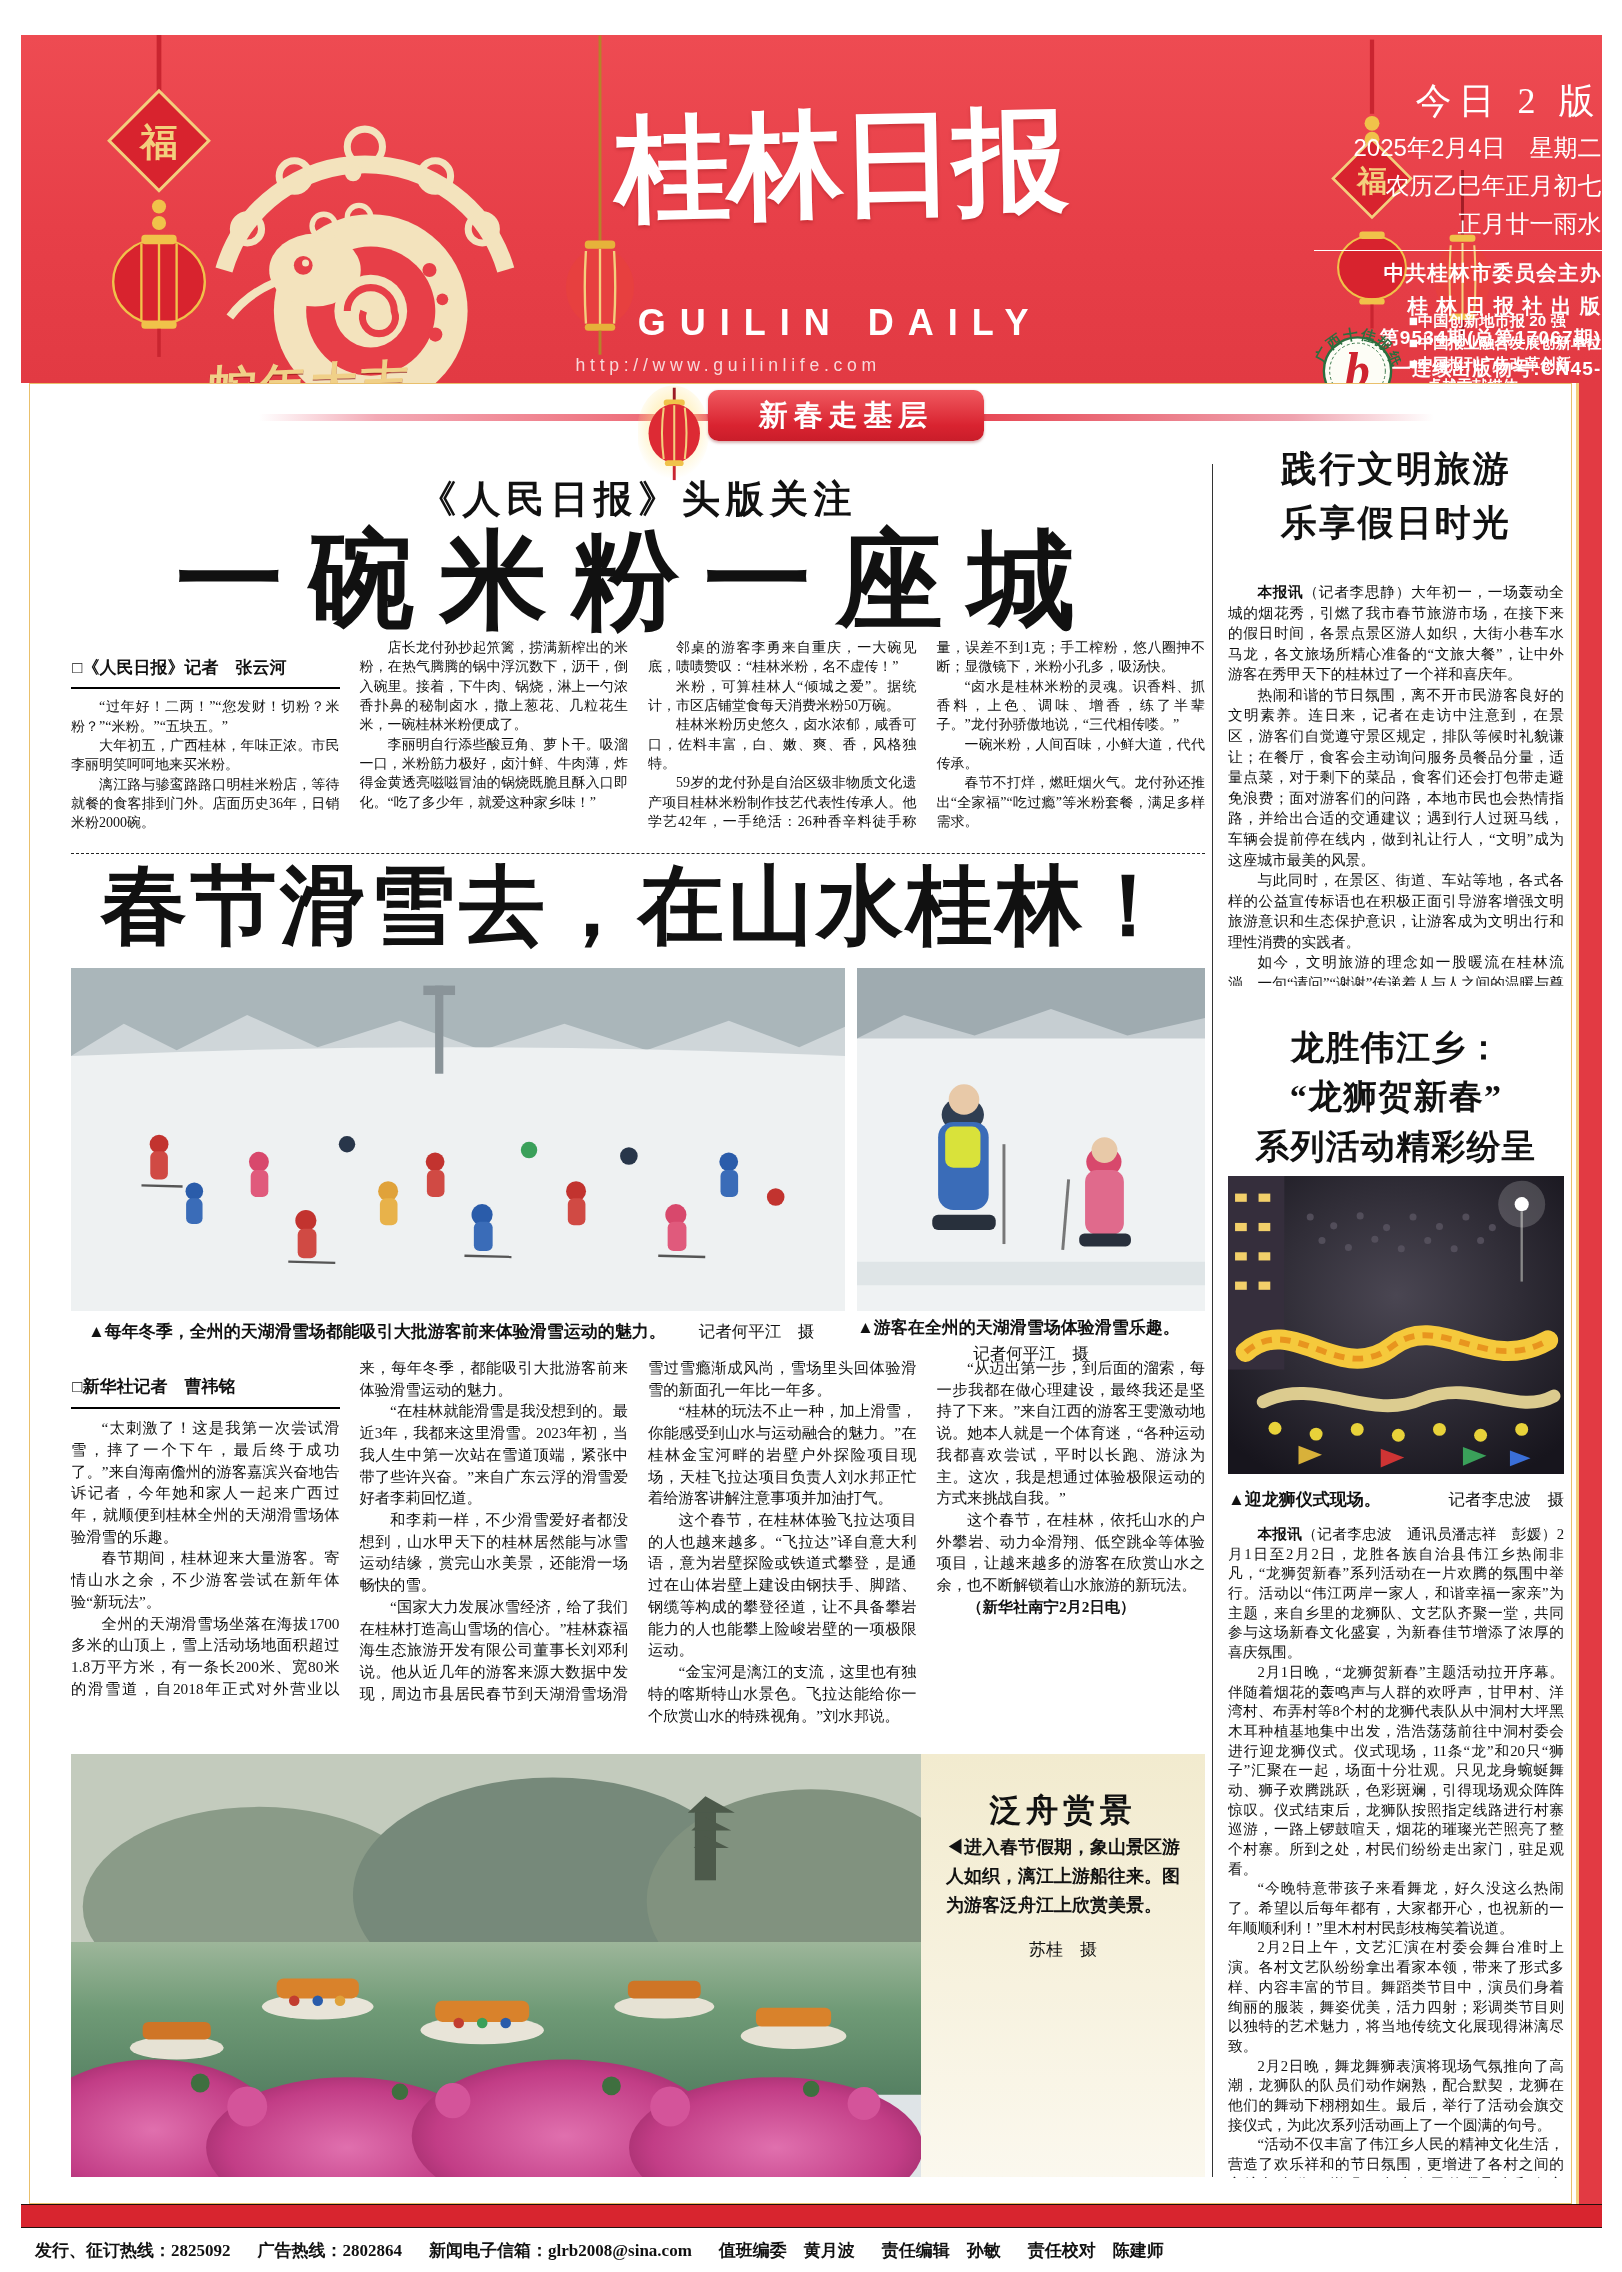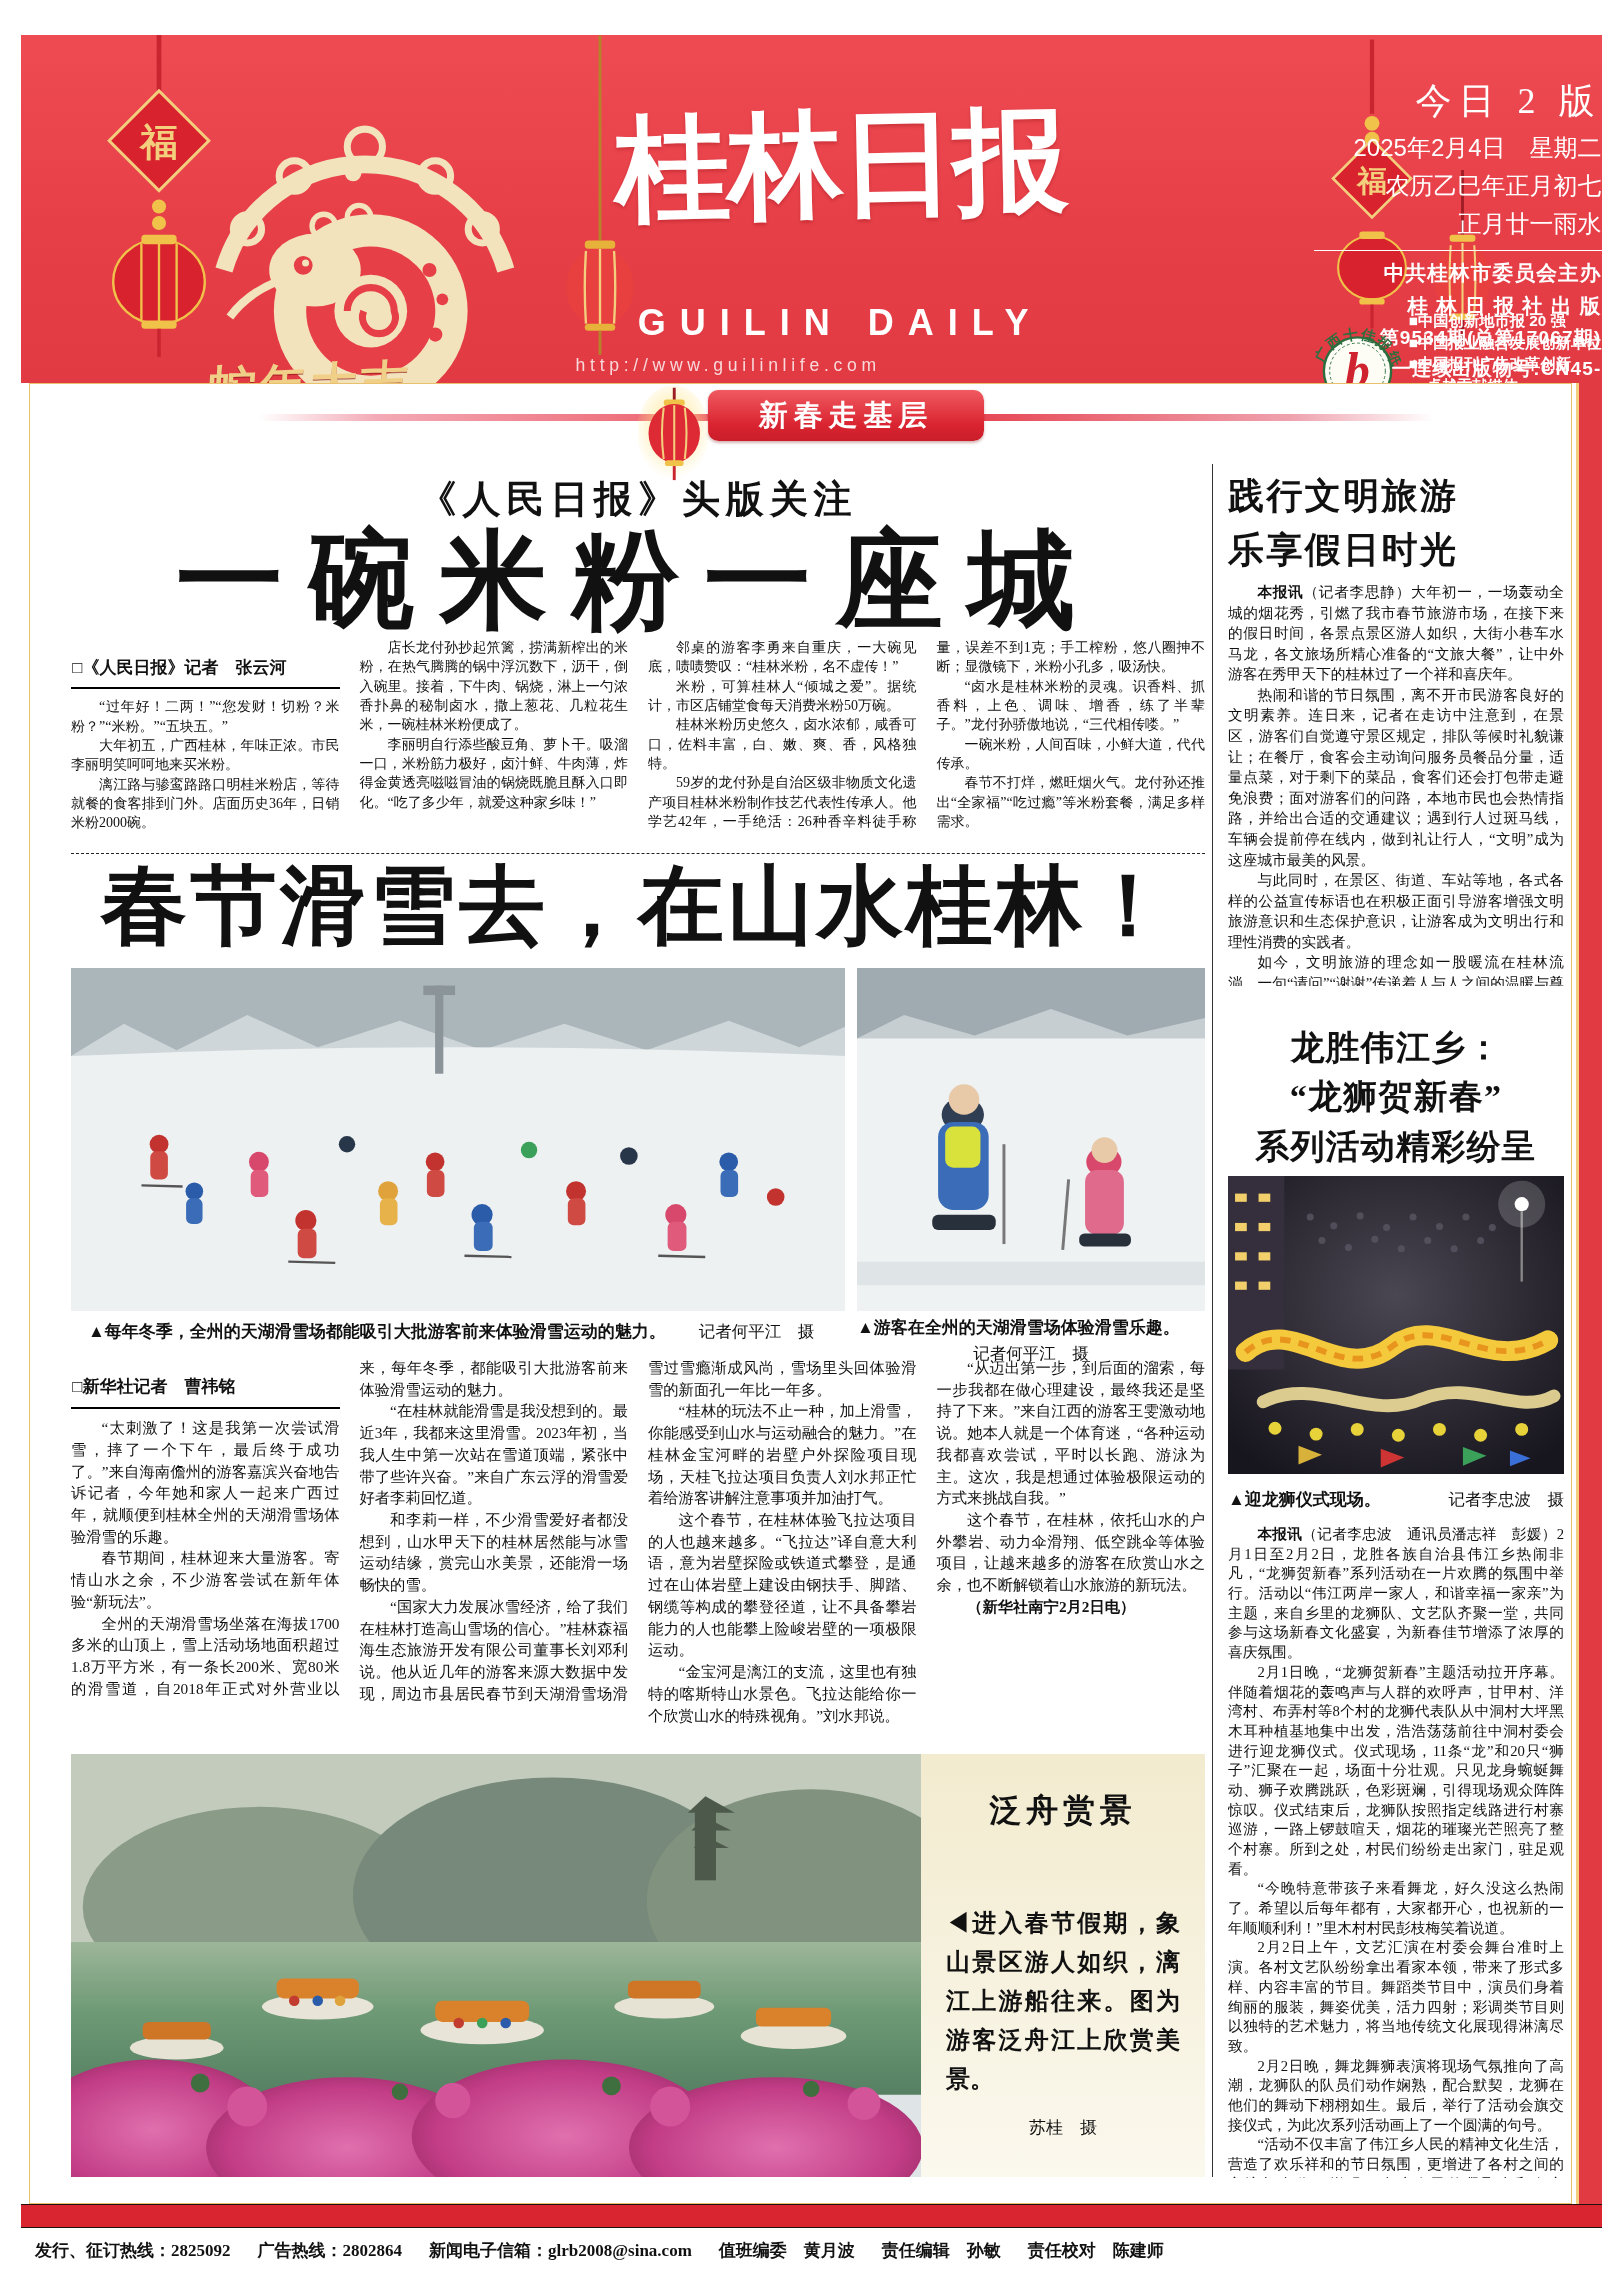--- a/index.html
+++ b/index.html
@@ -52,26 +52,26 @@
   .cap-left{left:88px;top:1320px;width:752px;}
   .cap-left .credit{margin-left:33px;}
   .cap-right{left:857px;top:1316px;width:348px;}
   .cap-right .credit{display:block;text-align:center;margin-top:3.5px;}
   .ski-text{left:71px;top:1357px;width:1134px;height:377px;column-count:4;font-size:15.3px;line-height:1.42;}
 
   
   .boat-photo{left:71px;top:1754px;width:850px;height:423px;}
   .boat-box{left:921px;top:1754px;width:284px;height:423px;background:linear-gradient(180deg,#f2ebcf 0%,#f7f2df 55%,#fbf8ee 100%);box-sizing:border-box;padding:35px 25px 0 25px;}
   .boat-title{text-align:center;font-size:32px;font-weight:900;letter-spacing:4.7px;}
-  .boat-caption{margin-top:71px;font-size:24px;line-height:1.62;text-align:justify;font-weight:bold;font-family:"Liberation Sans",sans-serif;}
+  .boat-caption{font-size:18px;line-height:1.62;text-align:justify;font-weight:bold;font-family:"Liberation Sans",sans-serif;}
   .boat-credit{margin-top:17.6px;text-align:center;font-size:17px;}
 
   
   .v-sep{left:1212px;top:464px;width:0;height:1713px;border-left:1.2px solid #333;}
-  .s1-title{left:1228px;top:469px;width:336px;font-size:36px;font-weight:900;line-height:1.5;letter-spacing:2.4px;}
+  .s1-title{left:1228px;top:442px;width:336px;text-align:center;font-size:36px;font-weight:900;line-height:1.5;letter-spacing:2.4px;}
   .s-body{text-align:justify;overflow:hidden;}
   .s1-body{left:1228px;top:582px;width:336px;height:404px;font-size:14.7px;line-height:1.4;}
   .s-body p{margin:0;text-indent:2em;}
   .lead-label{font-weight:bold;}
   .kai{font-family:"Liberation Serif",serif;}
   .s2-title{left:1228px;top:1023px;width:336px;text-align:center;font-size:34px;font-weight:900;line-height:1.45;letter-spacing:1.2px;}
   .s2-photo{left:1228px;top:1176px;width:336px;height:298px;}
   .s2-caption{left:1228px;top:1488px;width:336px;display:flex;justify-content:space-between;align-items:baseline;}
   .s2-body{left:1228px;top:1525px;width:336px;height:653px;font-size:14.7px;line-height:1.34;}
 

